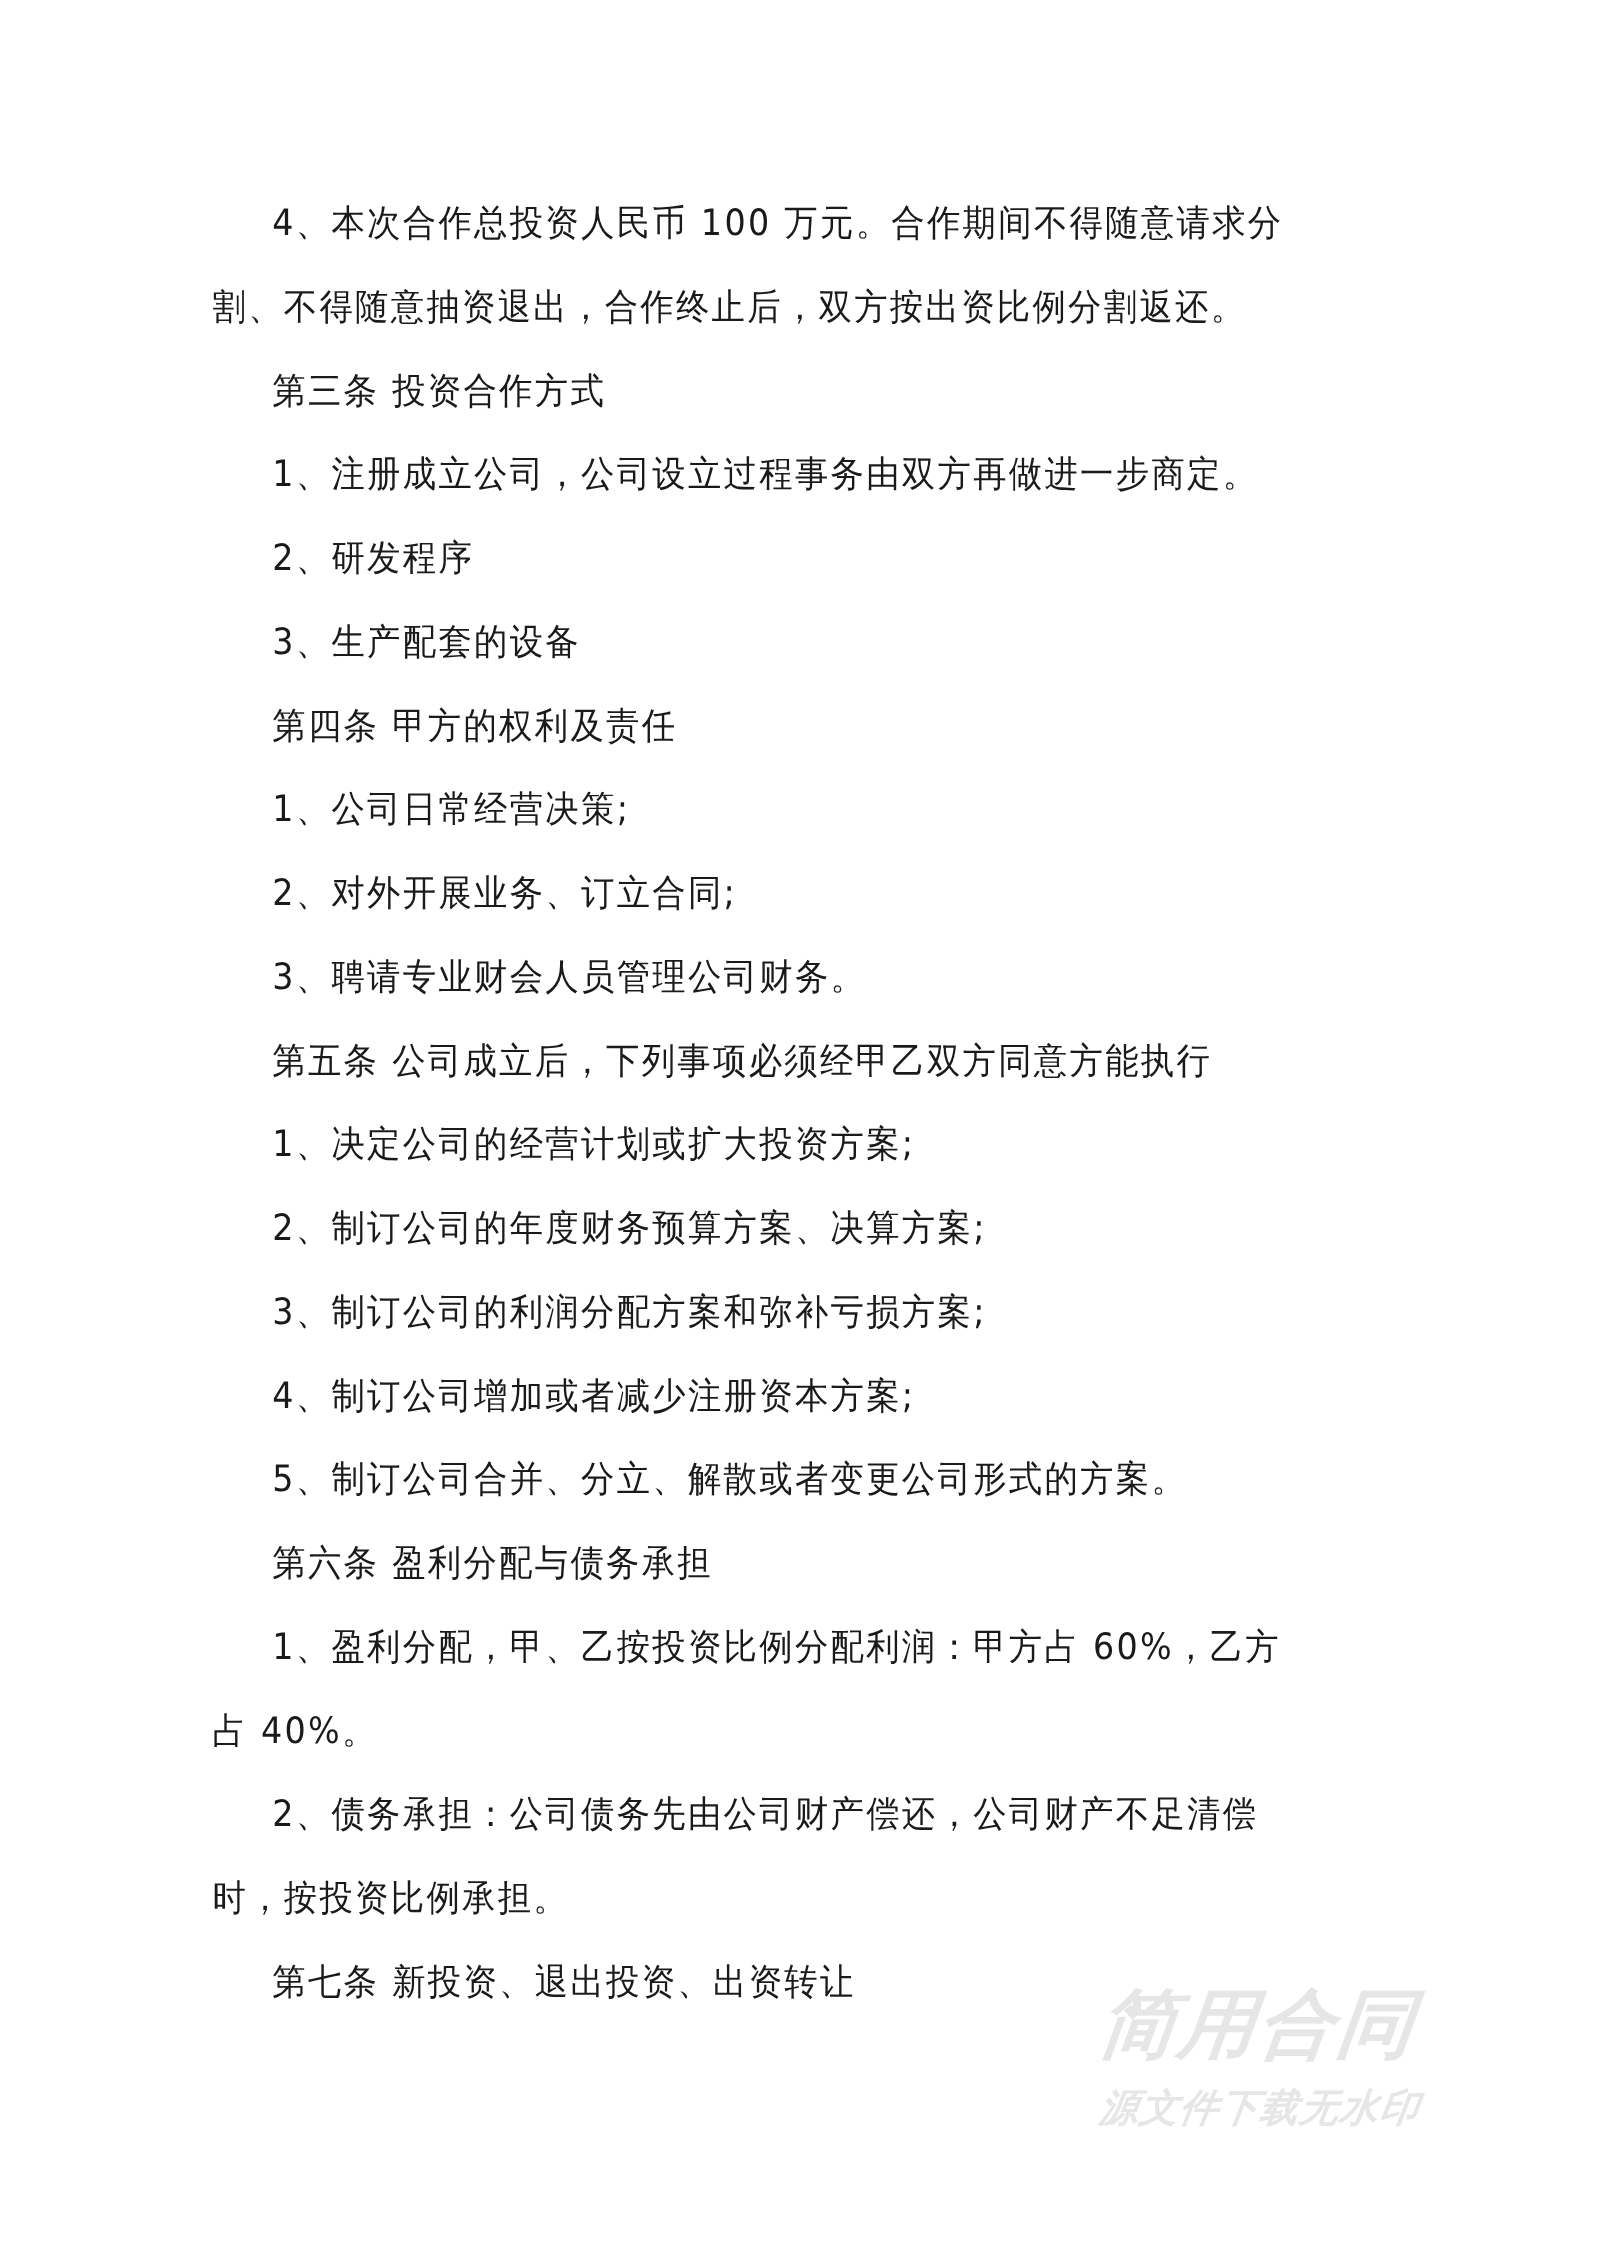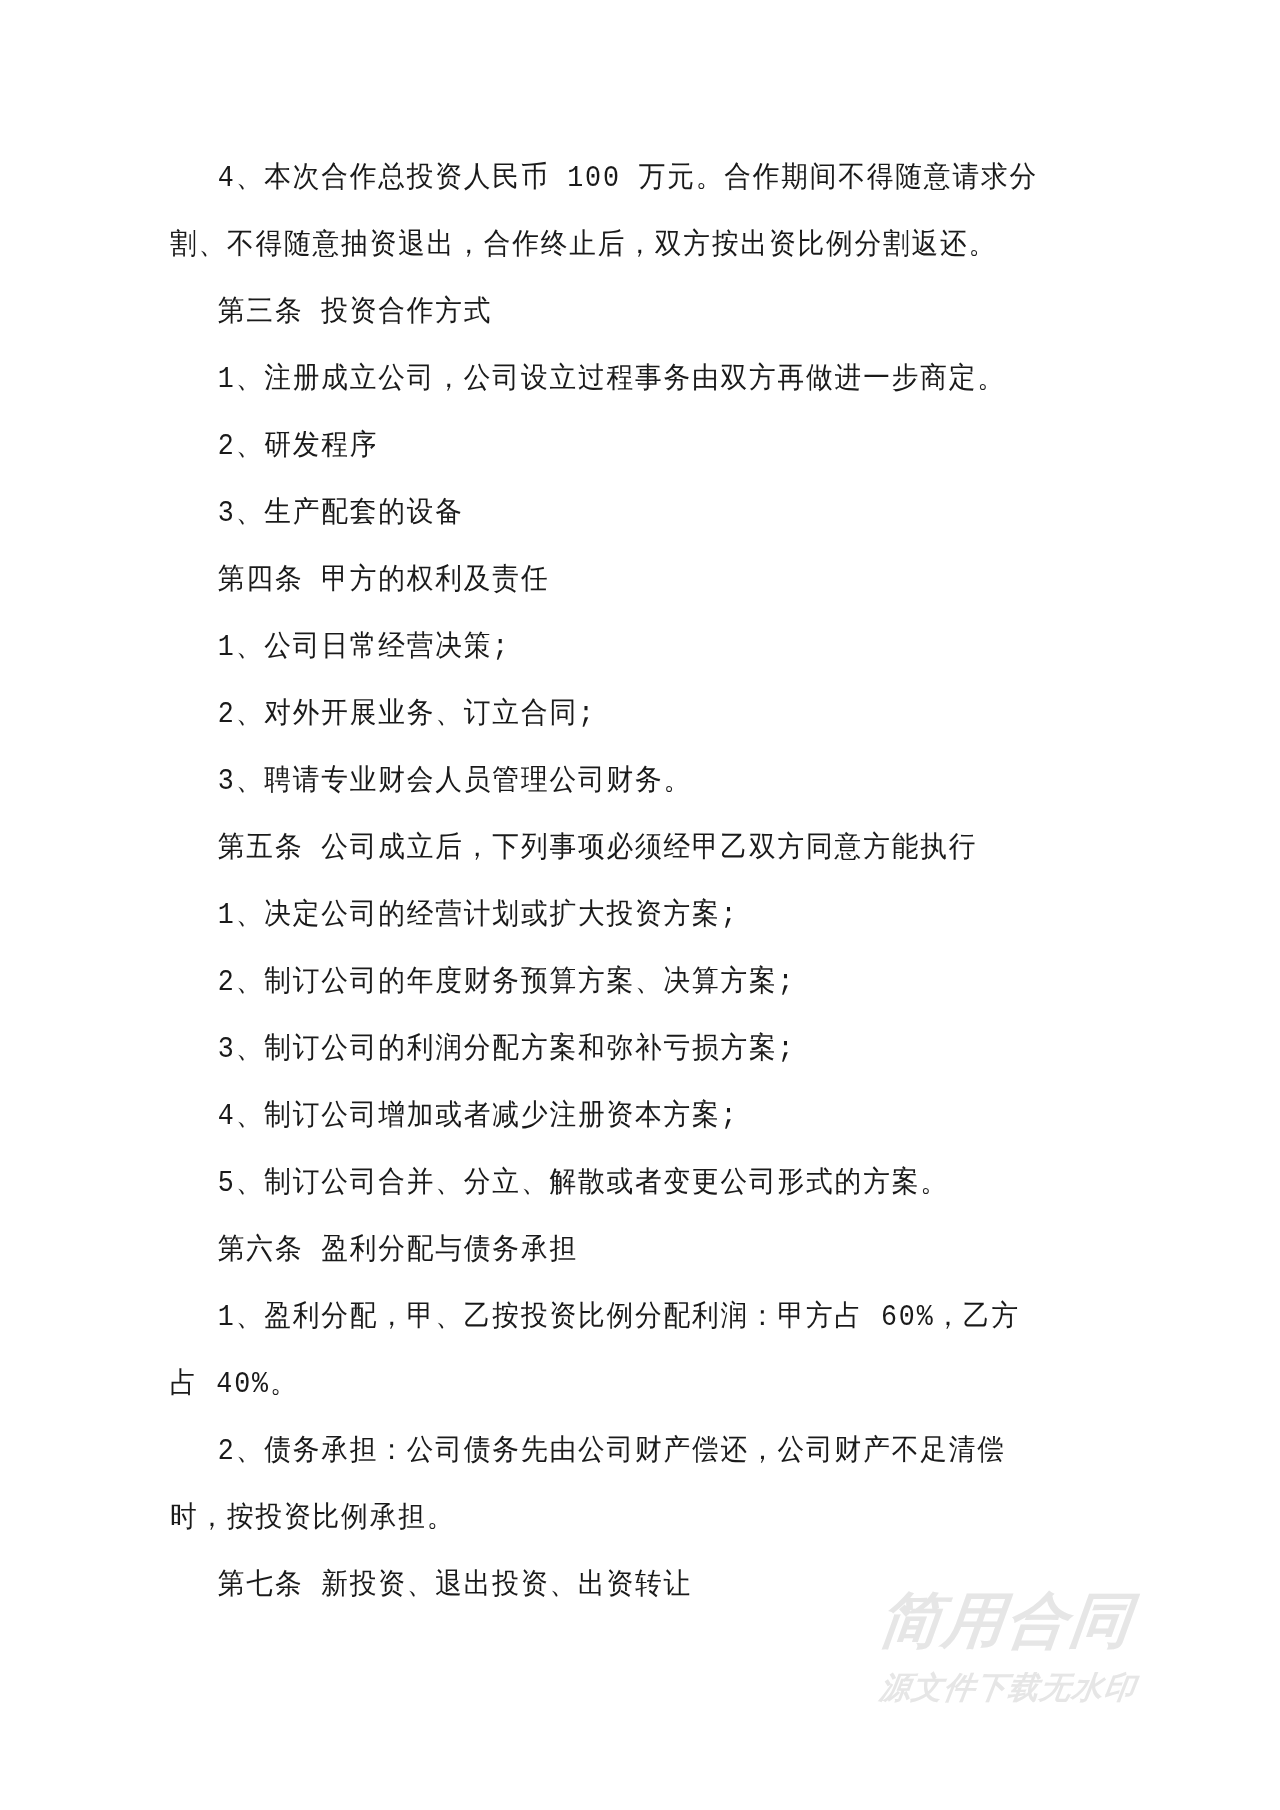--- a/index.html
+++ b/index.html
@@ -21,21 +21,20 @@
       top: 0;
       width: 1280px;
       height: 1810px;
       background: #ffffff;
     }
     .content {
       position: absolute;
       left: 170px;
       top: 145px;
       width: 780px;
-      font-family: Liberation Mono, monospace;
     }
     .line {
       font-size: 29px;
       line-height: 67px;
       height: 67px;
       white-space: nowrap;
       letter-spacing: 2px;
       transform: scaleX(0.92);
       transform-origin: left center;
     }

